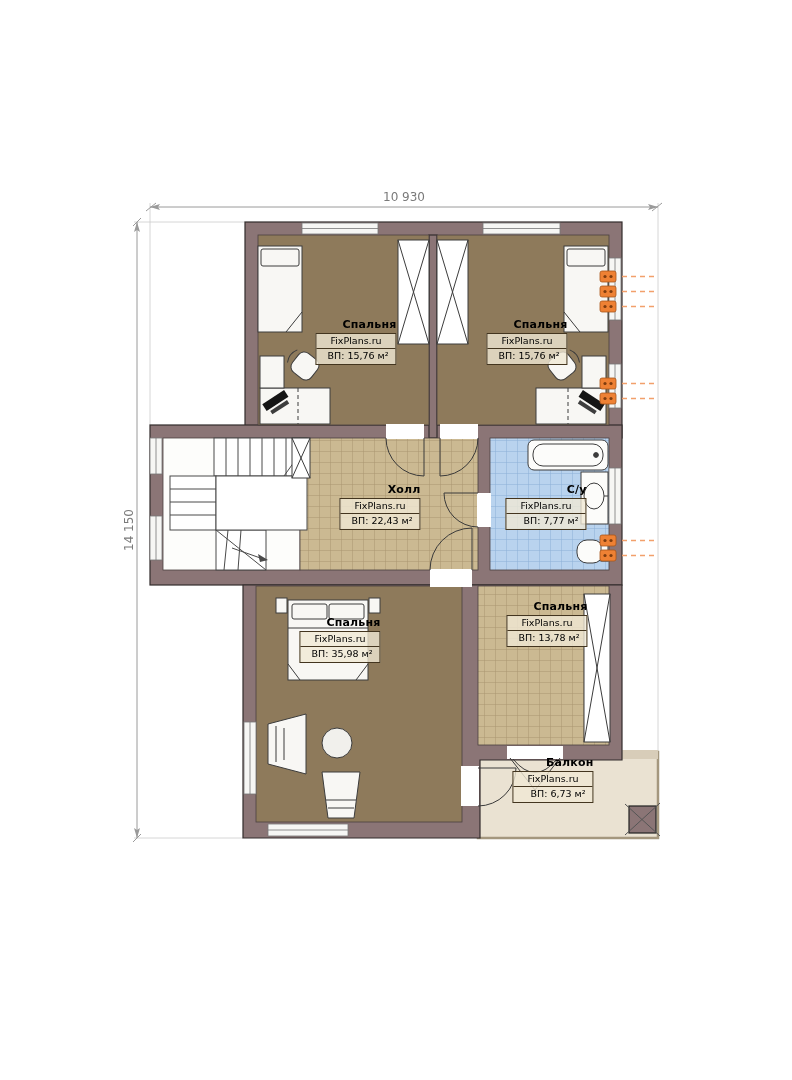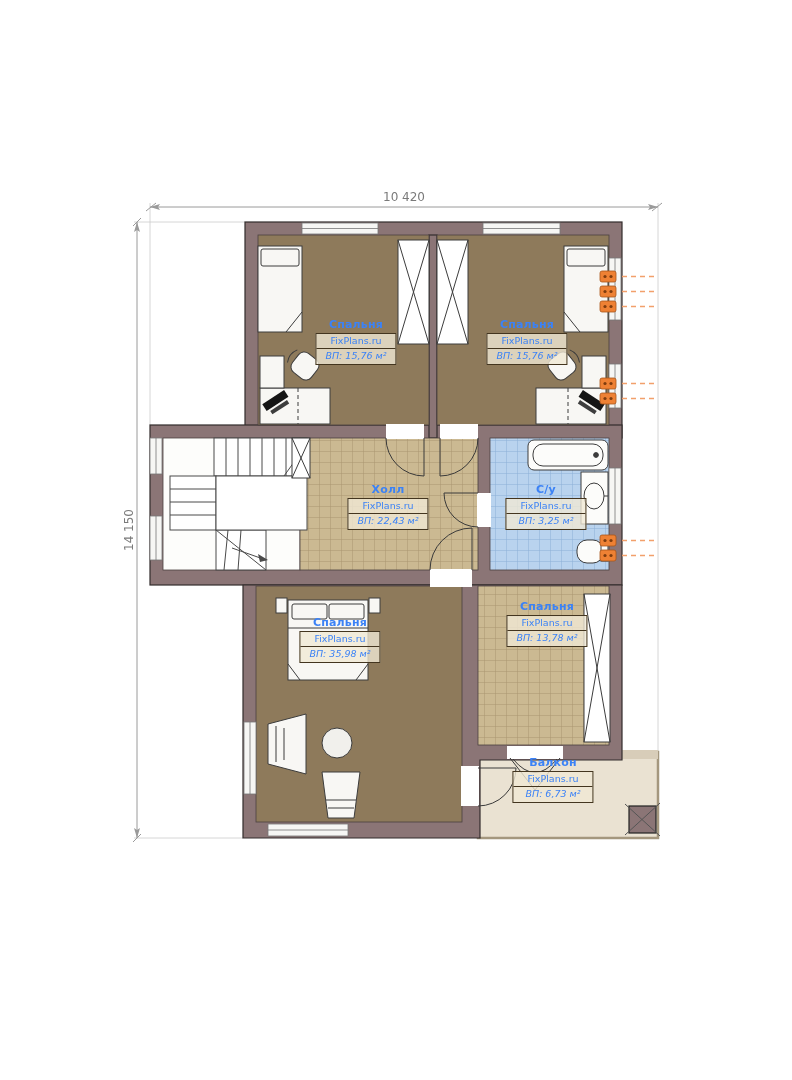--- a/index.html
+++ b/index.html
@@ -1,62 +1,62 @@
 <!DOCTYPE html>
 <html><head>
 <meta charset="utf-8">
 <style>
   html,body{margin:0;padding:0;background:#ffffff;}
   .stage{position:relative;width:792px;height:1080px;background:#ffffff;overflow:hidden;
          font-family:"DejaVu Sans","Liberation Sans",sans-serif;}
   .plan-svg{position:absolute;left:0;top:0;}
-  .room-label{position:absolute;transform:translateX(-50%);text-align:center;color:#3b82f6;z-index:5;}
+  .room-label{position:absolute;transform:translateX(-50%);text-align:right;color:#000000;z-index:5;}
   .rl-title{font-size:11px;font-weight:bold;margin-bottom:2px;letter-spacing:.2px;white-space:nowrap;}
   .rl-box{display:inline-block;border:1.5px solid #43351f;background:rgba(240,232,212,.8);
           font-size:9.5px;line-height:1.3;white-space:nowrap;}
   .rl-site{border-bottom:1.5px solid #43351f;padding:1px 14px;}
-  .rl-area{padding:1px 7px;font-style:italic;}
+  .rl-area{padding:1px 7px;}
   .dim{position:absolute;font-size:12px;color:#7a7a7a;z-index:4;white-space:nowrap;}
   .dim-top{left:404px;top:190px;transform:translateX(-50%);}
   .dim-left{left:129px;top:530px;transform:translate(-50%,-50%) rotate(-90deg);}
 </style>
 </head>
 <body>
 
 <div class="stage">
 
-  <div class="dim dim-top">10 420</div>
+  <div class="dim dim-top">10 930</div>
   <div class="dim dim-left">14 150</div>
 
   <div class="room-label" style="left:356px;top:318px">
     <div class="rl-title">Спальня</div>
     <div class="rl-box">
       <div class="rl-site">FixPlans.ru</div>
       <div class="rl-area">ВП: 15,76 м²</div>
     </div>
   </div>
   <div class="room-label" style="left:527px;top:318px">
     <div class="rl-title">Спальня</div>
     <div class="rl-box">
       <div class="rl-site">FixPlans.ru</div>
       <div class="rl-area">ВП: 15,76 м²</div>
     </div>
   </div>
-  <div class="room-label" style="left:388px;top:483px">
+  <div class="room-label" style="left:380px;top:483px">
     <div class="rl-title">Холл</div>
     <div class="rl-box">
       <div class="rl-site">FixPlans.ru</div>
       <div class="rl-area">ВП: 22,43 м²</div>
     </div>
   </div>
   <div class="room-label" style="left:546px;top:483px">
     <div class="rl-title">С/у</div>
     <div class="rl-box">
       <div class="rl-site">FixPlans.ru</div>
-      <div class="rl-area">ВП: 3,25 м²</div>
+      <div class="rl-area">ВП: 7,77 м²</div>
     </div>
   </div>
   <div class="room-label" style="left:340px;top:616px">
     <div class="rl-title">Спальня</div>
     <div class="rl-box">
       <div class="rl-site">FixPlans.ru</div>
       <div class="rl-area">ВП: 35,98 м²</div>
     </div>
   </div>
   <div class="room-label" style="left:547px;top:600px">

